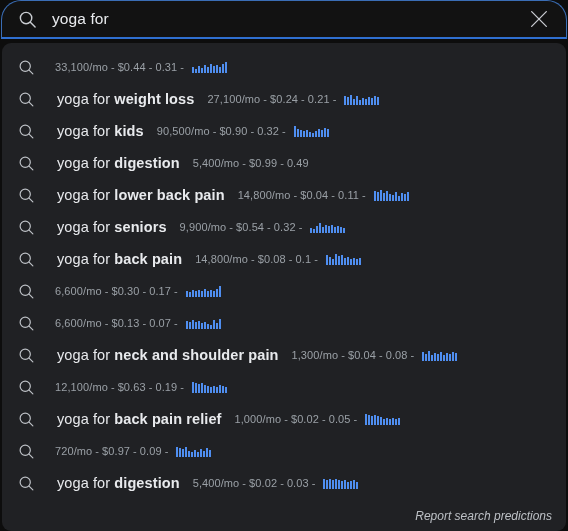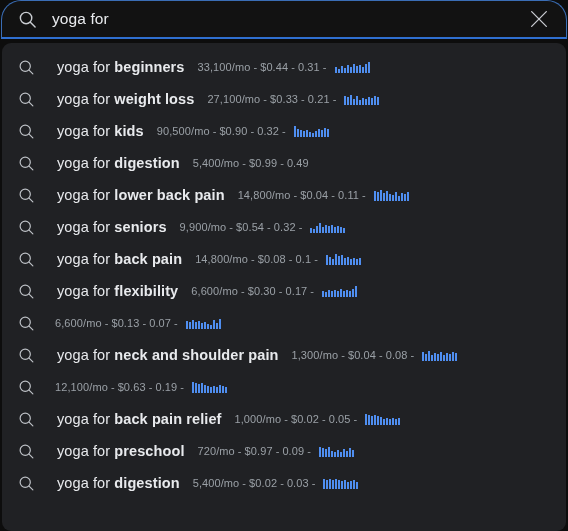--- a/index.html
+++ b/index.html
@@ -131,21 +131,20 @@
 
 <div class="dropdown">
   <div id="rows">
       <div class="row">
         <span class="row-icon">
           <svg width="17" height="17" viewBox="0 0 20 20">
             <circle cx="8.5" cy="8.5" r="6" fill="none" stroke="#bdc1c6" stroke-width="1.4"></circle>
             <line x1="13" y1="13" x2="17.5" y2="17.5" stroke="#bdc1c6" stroke-width="1.4" stroke-linecap="round"></line>
           </svg>
         </span>
-        <span class="row-text"><span>yoga for </span><b>beginners</b></span>
         <span class="row-metrics">
           <span>33,100/mo</span>
           <span class="metric-dash">-</span>
           <span>$0.44</span>
           <span class="metric-dash">-</span>
           <span>0.31</span>
           <span class="metric-dash">-</span>
           <span class="spark">
             <i style="height: 6px; background: rgb(79, 142, 240);"></i>
             <i style="height: 4px; background: rgb(79, 142, 240);"></i>
@@ -166,21 +165,21 @@
         <span class="row-icon">
           <svg width="17" height="17" viewBox="0 0 20 20">
             <circle cx="8.5" cy="8.5" r="6" fill="none" stroke="#bdc1c6" stroke-width="1.4"></circle>
             <line x1="13" y1="13" x2="17.5" y2="17.5" stroke="#bdc1c6" stroke-width="1.4" stroke-linecap="round"></line>
           </svg>
         </span>
         <span class="row-text"><span>yoga for </span><b>weight loss</b></span>
         <span class="row-metrics">
           <span>27,100/mo</span>
           <span class="metric-dash">-</span>
-          <span>$0.33</span>
+          <span>$0.24</span>
           <span class="metric-dash">-</span>
           <span>0.21</span>
           <span class="metric-dash">-</span>
           <span class="spark">
             <i style="height: 9px; background: rgb(79, 142, 240);"></i>
             <i style="height: 8px; background: rgb(79, 142, 240);"></i>
             <i style="height: 10px; background: rgb(79, 142, 240);"></i>
             <i style="height: 6px; background: rgb(79, 142, 240);"></i>
             <i style="height: 9px; background: rgb(79, 142, 240);"></i>
             <i style="height: 5px; background: rgb(79, 142, 240);"></i>
@@ -333,21 +332,20 @@
           </span>
         </span>
       </div>
       <div class="row">
         <span class="row-icon">
           <svg width="17" height="17" viewBox="0 0 20 20">
             <circle cx="8.5" cy="8.5" r="6" fill="none" stroke="#bdc1c6" stroke-width="1.4"></circle>
             <line x1="13" y1="13" x2="17.5" y2="17.5" stroke="#bdc1c6" stroke-width="1.4" stroke-linecap="round"></line>
           </svg>
         </span>
-        <span class="row-text"><span>yoga for </span><b>flexibility</b></span>
         <span class="row-metrics">
           <span>6,600/mo</span>
           <span class="metric-dash">-</span>
           <span>$0.30</span>
           <span class="metric-dash">-</span>
           <span>0.17</span>
           <span class="metric-dash">-</span>
           <span class="spark">
             <i style="height: 6px; background: rgb(79, 142, 240);"></i>
             <i style="height: 5px; background: rgb(79, 142, 240);"></i>
@@ -486,21 +484,20 @@
           </span>
         </span>
       </div>
       <div class="row">
         <span class="row-icon">
           <svg width="17" height="17" viewBox="0 0 20 20">
             <circle cx="8.5" cy="8.5" r="6" fill="none" stroke="#bdc1c6" stroke-width="1.4"></circle>
             <line x1="13" y1="13" x2="17.5" y2="17.5" stroke="#bdc1c6" stroke-width="1.4" stroke-linecap="round"></line>
           </svg>
         </span>
-        <span class="row-text"><span>yoga for </span><b>preschool</b></span>
         <span class="row-metrics">
           <span>720/mo</span>
           <span class="metric-dash">-</span>
           <span>$0.97</span>
           <span class="metric-dash">-</span>
           <span>0.09</span>
           <span class="metric-dash">-</span>
           <span class="spark">
             <i style="height: 10px; background: rgb(79, 142, 240);"></i>
             <i style="height: 9px; background: rgb(79, 142, 240);"></i>
@@ -542,13 +539,14 @@
             <i style="height: 8px; background: rgb(79, 142, 240);"></i>
             <i style="height: 9px; background: rgb(79, 142, 240);"></i>
             <i style="height: 7px; background: rgb(79, 142, 240);"></i>
             <i style="height: 8px; background: rgb(79, 142, 240);"></i>
             <i style="height: 9px; background: rgb(79, 142, 240);"></i>
             <i style="height: 7px; background: rgb(79, 142, 240);"></i>
           </span>
         </span>
       </div>
     </div>
+  <div class="footer">Report search predictions</div>
 </div>
 
 </body></html>

